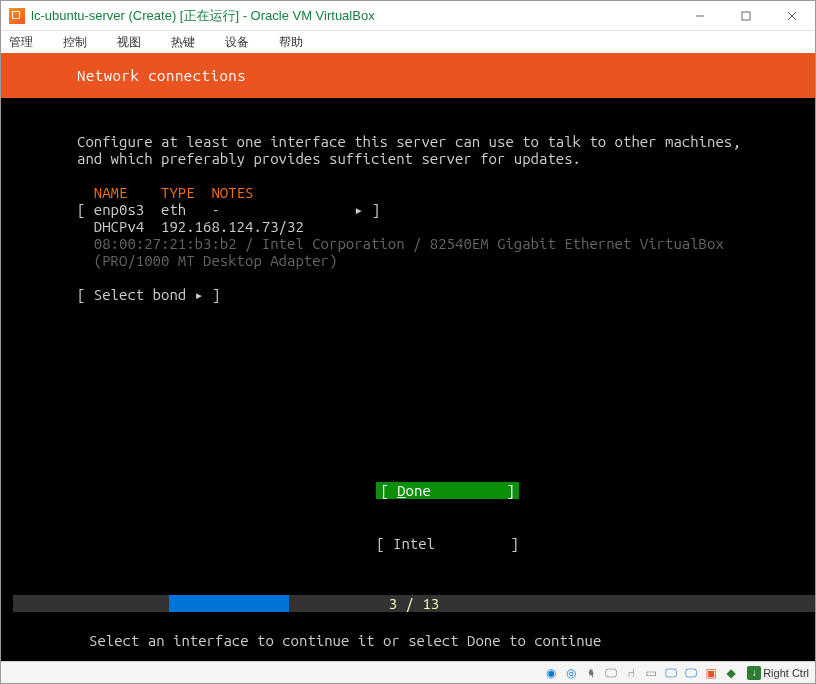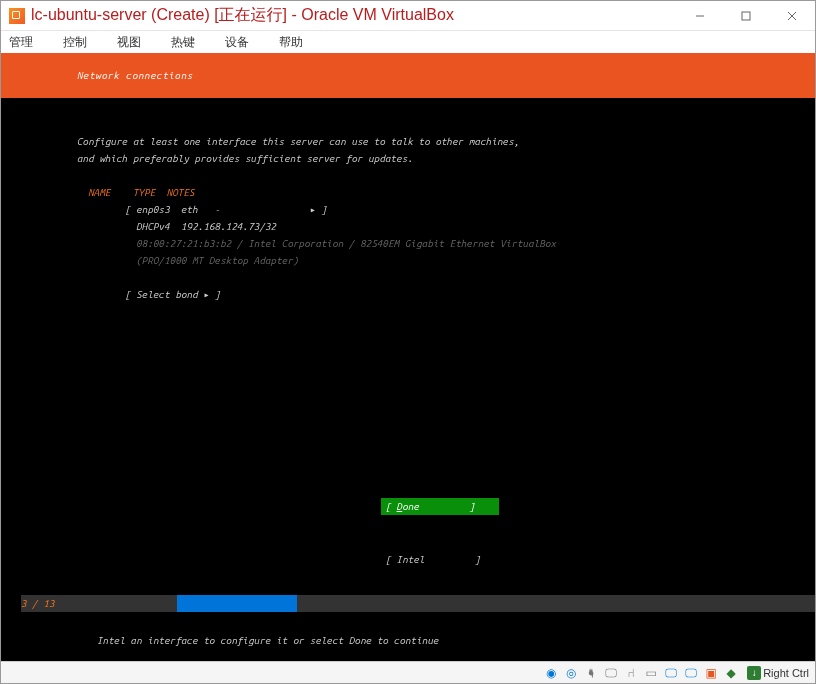--- a/index.html
+++ b/index.html
@@ -17,22 +17,22 @@
     border: 1px solid #999;
     display: flex;
     flex-direction: column;
   }
   
   .titlebar {
     height: 30px;
     display: flex;
     align-items: center;
     padding: 0 0 0 8px;
-    font-size: 16px;
-    color: #b91c1c;
+    font-size: 13px;
+    color: #15803d;
     border-bottom: 1px solid #e5e5e5;
   }
   .app-icon {
     width: 16px; height: 16px;
     background: linear-gradient(135deg,#f7931e 0%,#f15a24 100%);
     margin-right: 6px;
     display:inline-block;
     position: relative;
   }
   .app-icon::after{
@@ -57,43 +57,42 @@
     font-size: 12px;
     color: #333;
     gap: 30px;
   }
   .menu-item { cursor: pointer; }
   
   .vm-display {
     flex: 1;
     background: #000;
     font-family: "Ubuntu Mono","DejaVu Sans Mono","Courier New",monospace;
-    font-size: 10px;
+    font-size: 15px;
     line-height: 17px;
     color: #d0d0d0;
     position: relative;
     overflow: hidden;
-    font-style: italic;
   }
   .orange-header {
     background: #e95420;
     color: #fff;
     padding: 14px 0 14px 76px;
     letter-spacing: 0.5px;
   }
   .content {
     padding: 18px 0 0 76px;
     white-space: pre;
   }
   .dim { color: #666; }
   .table-hdr { color: #f97316; }
-  .row { white-space: pre; margin-left: 48px; }
+  .row { white-space: pre; }
   .bottom-area {
     position: absolute;
-    left: 8px; right: 0; bottom: 0; padding-left: 12px;
+    left: 0; right: 0; bottom: 0; padding-left: 12px;
   }
   .btn-row {
     text-align: center;
     white-space: pre;
     margin-bottom: 2px;
   }
   .done-btn {
     background: #0a8f0a;
     color: #fff;
     display: inline-block;
@@ -105,23 +104,23 @@
   .back-btn {
     display: inline-block;
     min-width: 118px;
     text-align: left;
     padding: 0 4px;
   }
   .progress-bar {
     height: 17px;
     background: #333;
     position: relative;
-    margin-top: 10px;
-    display:flex;align-items:center;
-    color:#f97316;
+    margin-top: 26px;
+    display:flex;align-items:center;justify-content:center;
+    color:#fef9c3;
   }
   .progress-fill {
     position: absolute;
     left: 156px;
     top: 0; bottom: 0;
     width: 120px;
     background: #0074d9;
   }
   .progress-text { position: relative; z-index: 1; }
   .hint {
@@ -218,21 +217,21 @@
       <div class="btn-row">
         <span class="done-btn">[ <span class="u">D</span>one         ]</span>
       </div>
       <div class="btn-row">
         <span class="back-btn">[ Intel         ]</span>
       </div>
       <div class="progress-bar">
         <div class="progress-fill"></div>
         <span class="progress-text">3 / 13</span>
       </div>
-      <div class="hint">Intel an interface to configure it or select Done to continue</div>
+      <div class="hint">Select an interface to continue it or select Done to continue</div>
     </div>
   </div>
 
   <div class="statusbar">
     <span class="sb-icon">◉</span>
     <span class="sb-icon">◎</span>
     <span class="sb-icon gray">🖣</span>
     <span class="sb-icon gray">🖵</span>
     <span class="sb-icon gray">⑁</span>
     <span class="sb-icon gray">▭</span>

